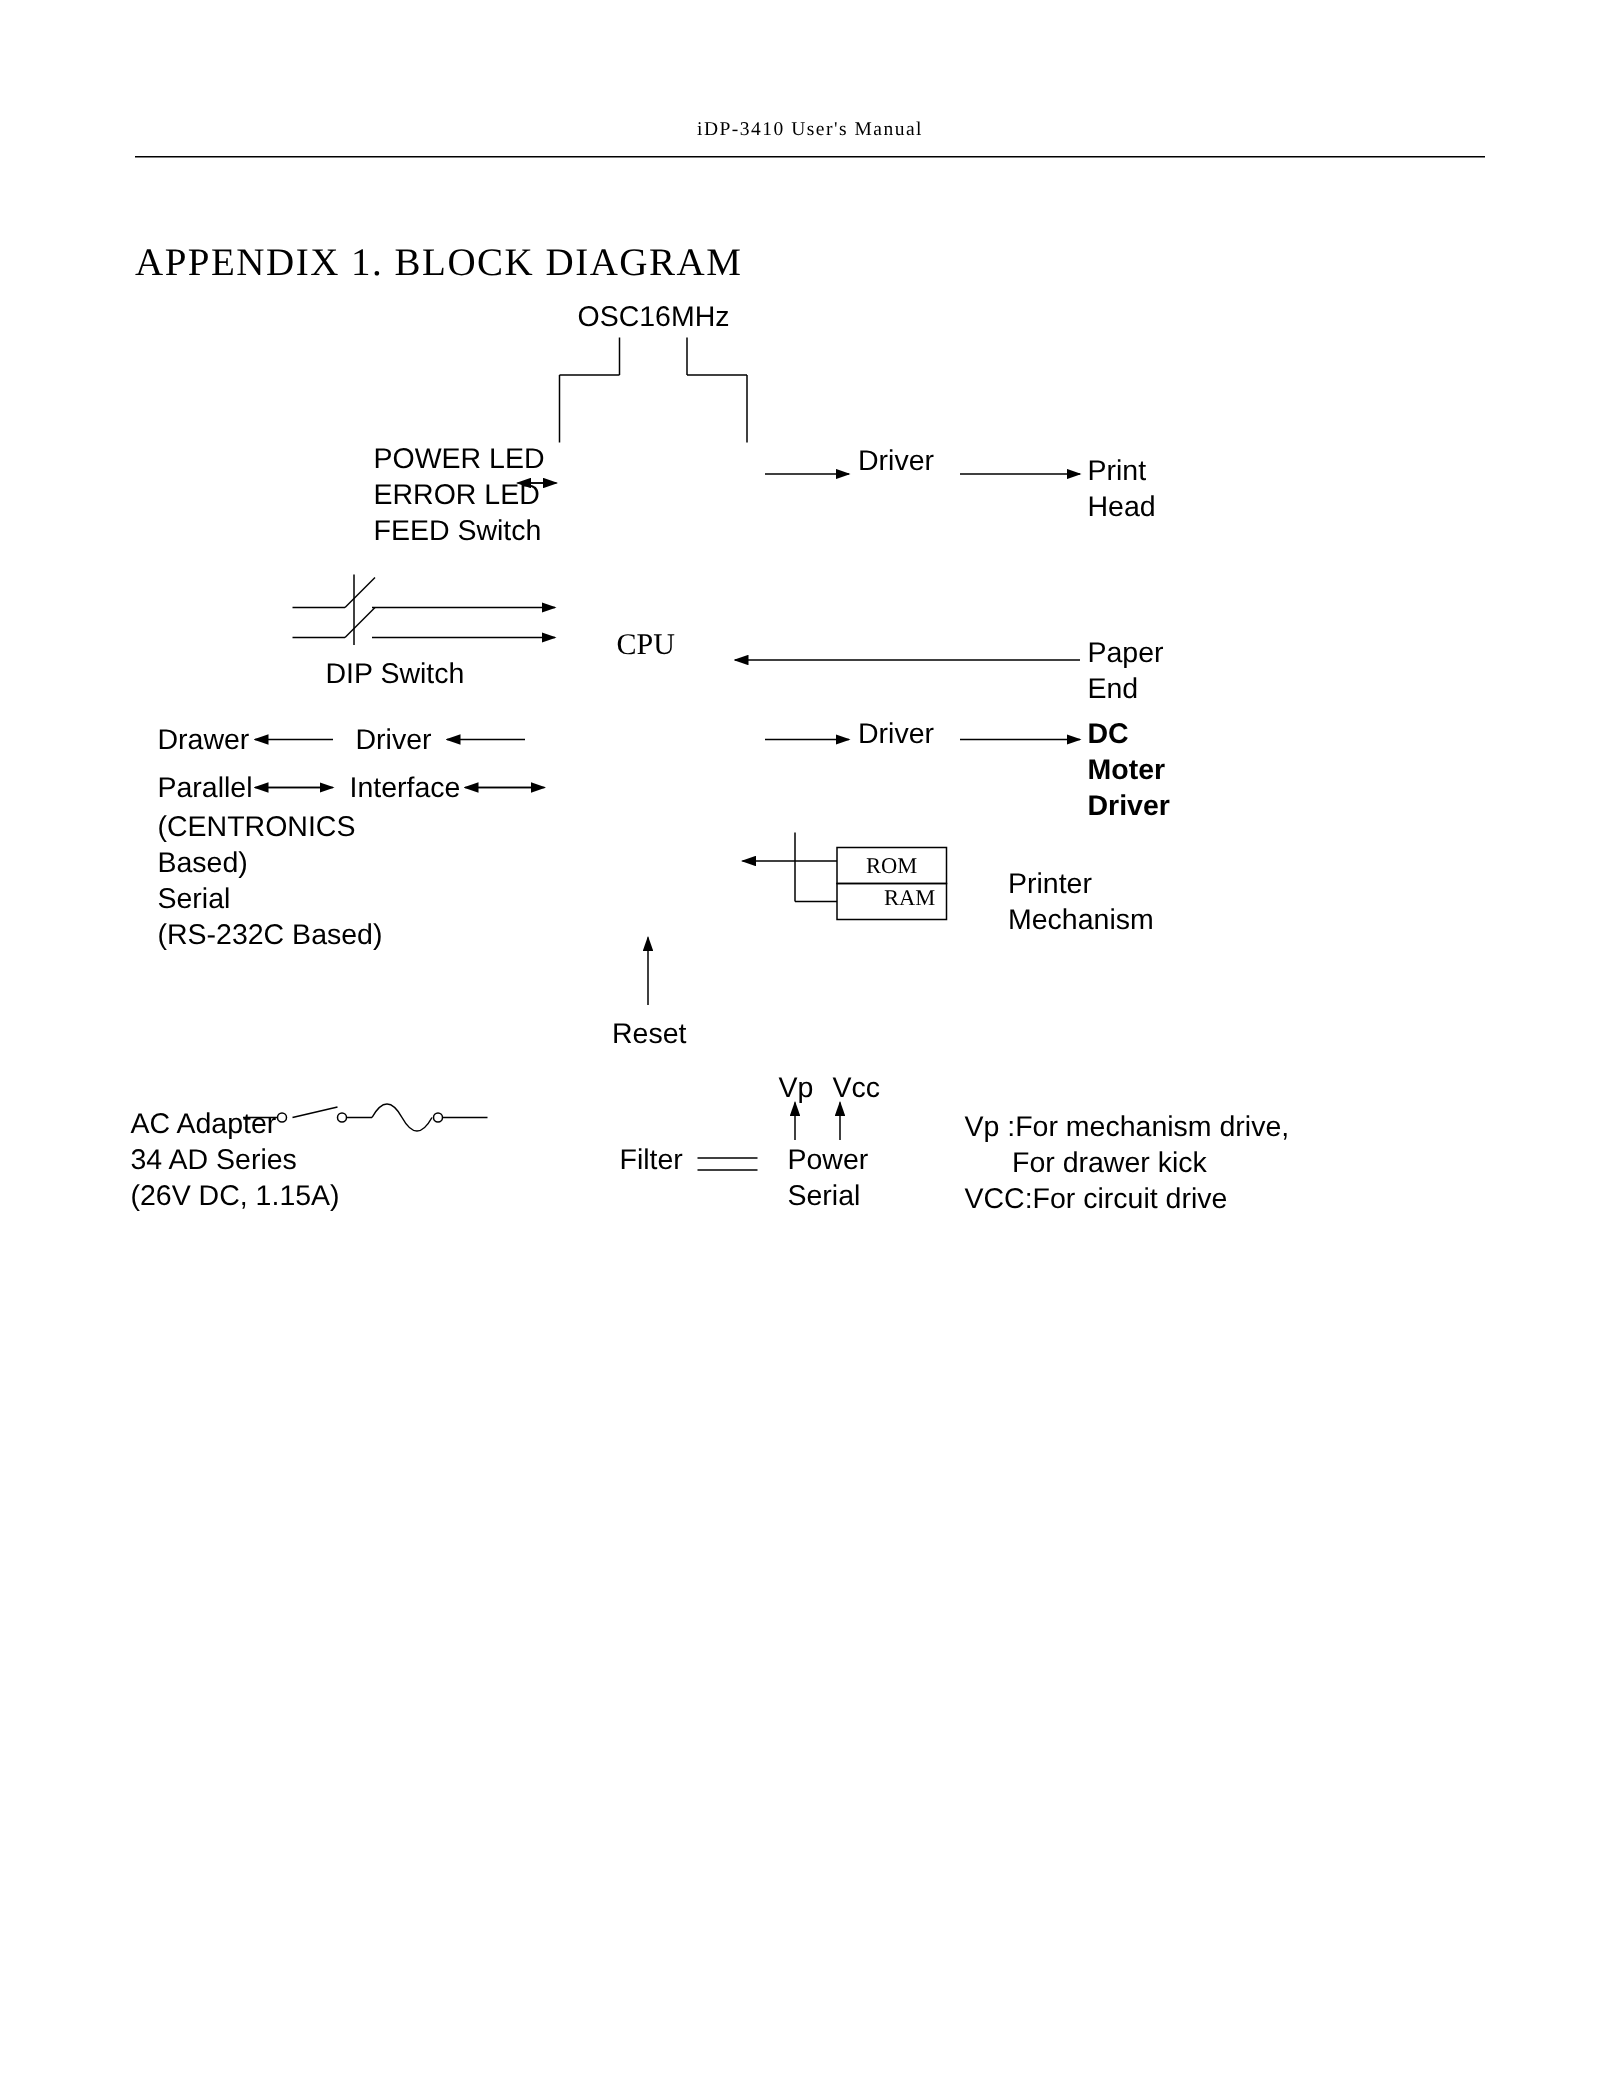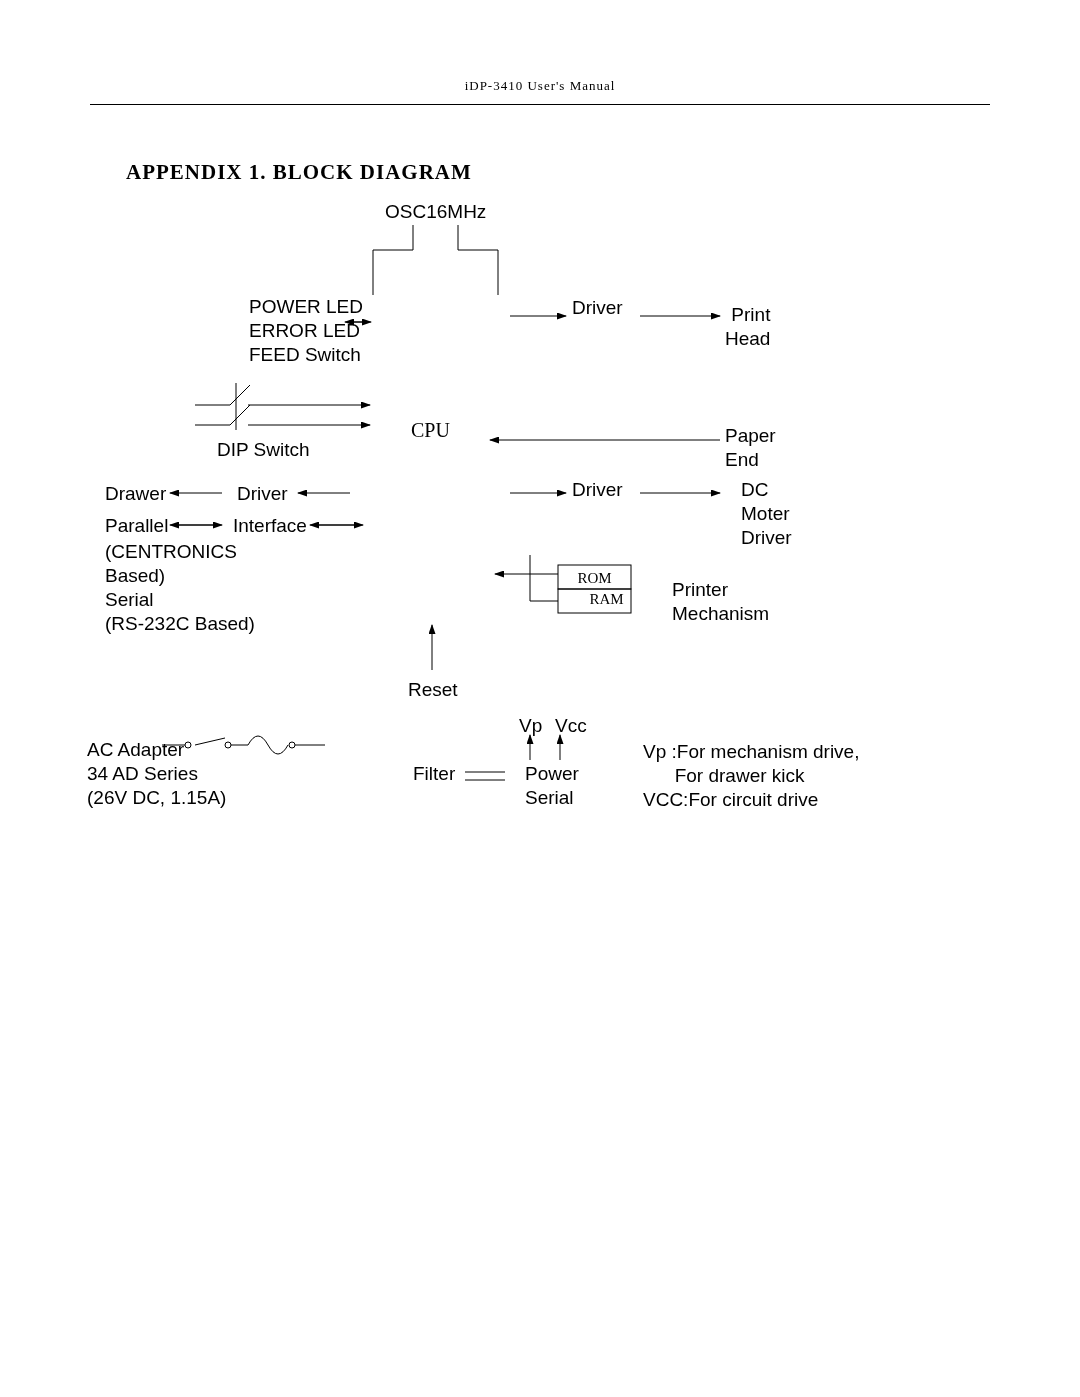--- a/index.html
+++ b/index.html
@@ -29,24 +29,23 @@
     position: absolute;
     left: 90px;
     right: 90px;
     top: 104px;
     border-top: 1px solid #000;
   }
   .title {
     position: absolute;
     left: 90px;
     top: 160px;
-    font-weight: bold;
-    font-size: 21px;
+    font-weight: normal;
+    font-size: 26px;
     letter-spacing: 1px;
-    margin-left: 36px;
   }
   
   .lbl {
     position: absolute;
     font-family: Arial, Helvetica, sans-serif;
     font-size: 19px;
     line-height: 24px;
     white-space: pre;
   }
   .cpu {
@@ -144,32 +143,32 @@
     <line x1="465" y1="780" x2="505" y2="780" stroke="#000"></line>
   </svg>
 
   <div class="lbl" style="left:385px; top:200px;">OSC16MHz</div>
 
   <div class="lbl" style="left:217px; top:295px;margin-left:32px;">POWER LED
 ERROR LED
 FEED Switch</div>
 
   <div class="lbl" style="left:572px; top:296px;">Driver</div>
-  <div class="lbl" style="left:725px; top:303px;text-align:right;">Print
+  <div class="lbl" style="left:725px; top:303px;">Print
 Head</div>
 
   <div class="lbl" style="left:217px; top:438px;">DIP Switch</div>
   <div class="lbl cpu" style="left:411px; top:418px;">CPU</div>
   <div class="lbl" style="left:725px; top:424px;">Paper
 End</div>
 
   <div class="lbl" style="left:105px; top:482px;">Drawer</div>
   <div class="lbl" style="left:237px; top:482px;">Driver</div>
   <div class="lbl" style="left:572px; top:478px;">Driver</div>
-  <div class="lbl" style="left:741px; top:478px;">DC
+  <div class="lbl" style="left:725px; top:478px;font-weight:bold;">DC
 Moter
 Driver</div>
 
   <div class="lbl" style="left:105px; top:514px;">Parallel</div>
   <div class="lbl" style="left:233px; top:514px;">Interface</div>
   <div class="lbl" style="left:105px; top:540px;">(CENTRONICS
 Based)
 Serial
 (RS-232C Based)</div>
 

